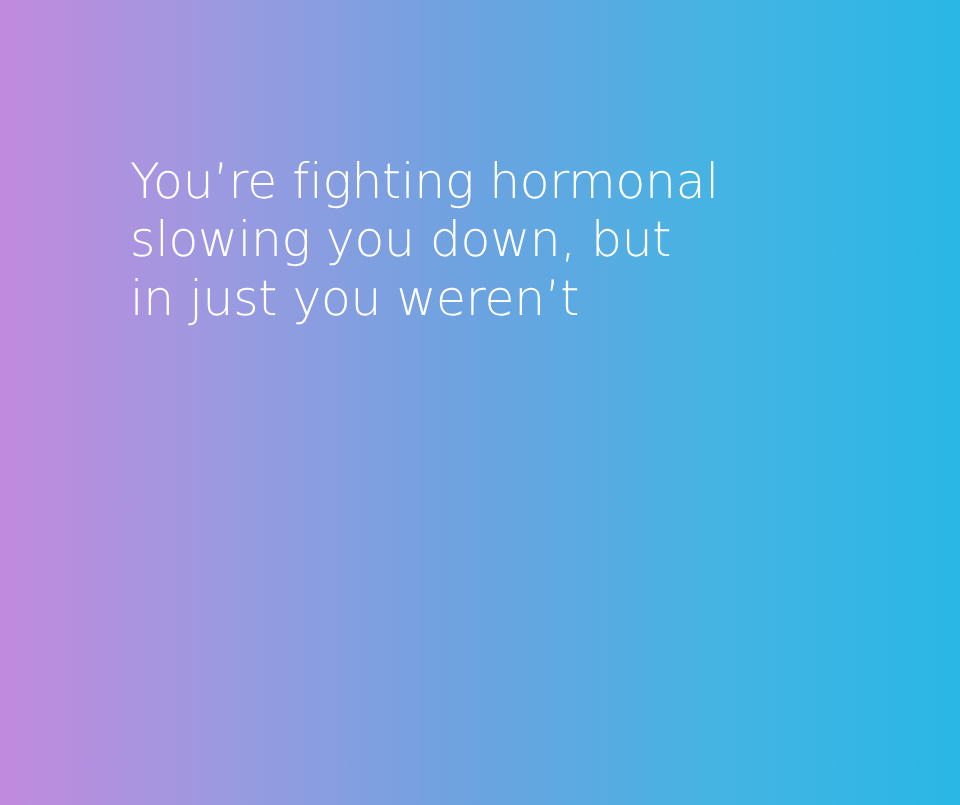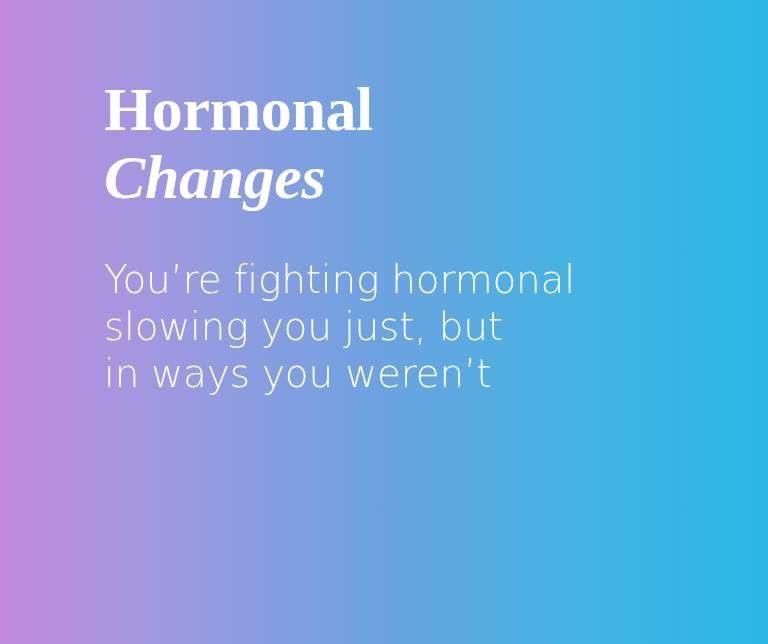--- a/index.html
+++ b/index.html
@@ -84,26 +84,22 @@
     white-space: nowrap;
   }
 </style>
 </head>
 <body>
 
 <div id="graphic-card" style="background: linear-gradient(90deg, rgb(194, 138, 222) 0%, rgb(154, 154, 224) 24%, rgb(107, 163, 224) 50%, rgb(68, 180, 227) 75%, rgb(41, 183, 229) 100%);">
 
   <div id="content-stack">
 
-    <h1 class="headline">
-      <span class="headline-line-1">Hormonal</span>
-      <span class="headline-line-2">Changes</span>
-    </h1>
 
     <p class="body-copy">
       <span class="body-line">You’re fighting hormonal</span>
-      <span class="body-line">slowing you just, but</span>
-      <span class="body-line">in ways you weren’t</span>
+      <span class="body-line">slowing you down, but</span>
+      <span class="body-line">in just you weren’t</span>
     </p>
 
   </div>
 
 </div>
 
 </body></html>

